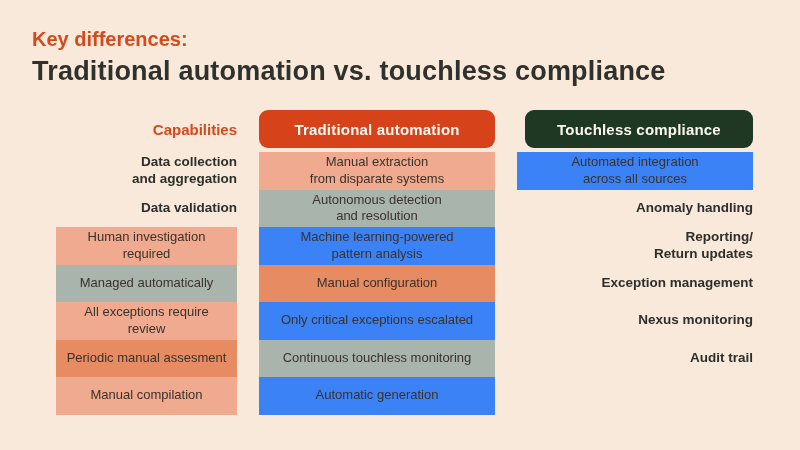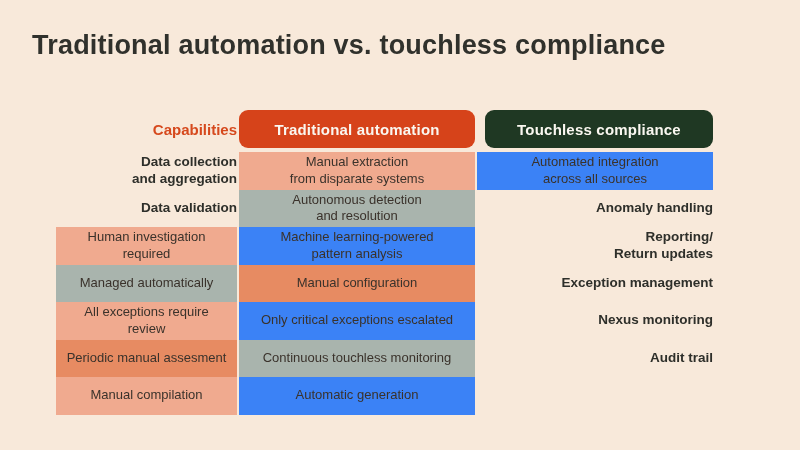--- a/index.html
+++ b/index.html
@@ -35,21 +35,21 @@
     letter-spacing: 0.2px;
   }
   .table-area {
     position: absolute;
     left: 56px;
     top: 110px;
   }
   .grid {
     display: grid;
     grid-template-columns: 181px 236px 236px;
-    column-gap: 2px;
+    column-gap: 22px;
   }
   .header-grid { height: 38px; }
   .body-grid {
     margin-top: 4px;
     grid-auto-rows: 37.5px;
   }
   .cell {
     display: flex;
     align-items: center;
     justify-content: center;
@@ -95,20 +95,21 @@
   .trad.dark   { background: #e78b62; }
   .touch.light { background: #3b82f6; }
   .touch.dark  { background: #a9b4ad; }
 </style>
 </head>
 <body>
 
 <div class="canvas">
 
   <div class="title-block">
+    <div class="eyebrow">Key differences:</div>
     <div class="main-title">Traditional automation vs. touchless compliance</div>
   </div>
 
   <div class="table-area">
 
     <div class="grid header-grid">
       <div class="cap-header">Capabilities</div>
       <div class="col-header traditional">Traditional automation</div>
       <div class="col-header touchless">Touchless compliance</div>
     </div>

